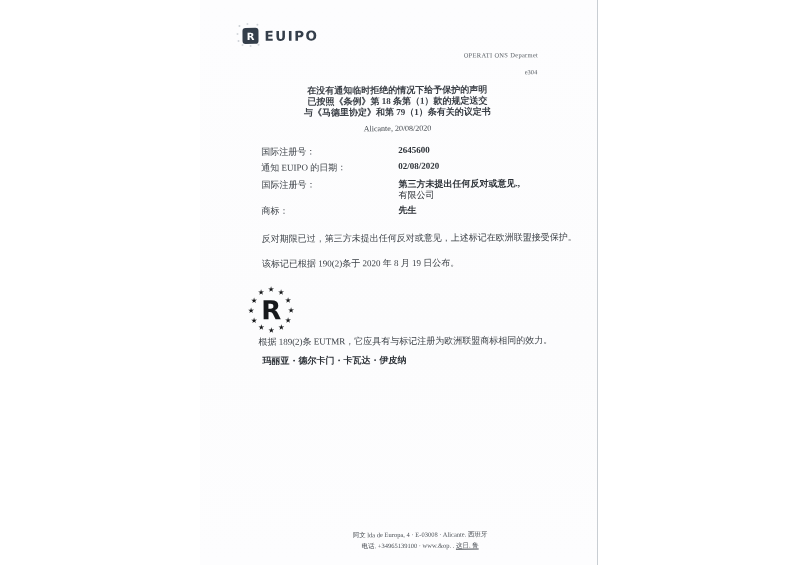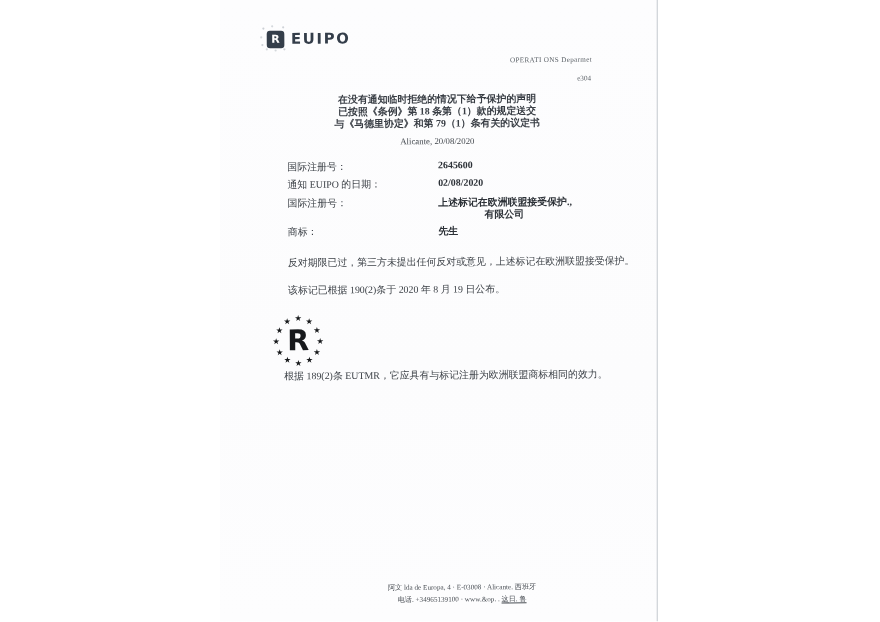--- a/index.html
+++ b/index.html
@@ -40,21 +40,21 @@
 
   
   .title{position:absolute;left:0;right:0;top:85px;text-align:center;
     font-weight:bold;font-size:9px;line-height:11px;color:#383d44;white-space:nowrap;}
   .dateline{position:absolute;left:0;right:0;top:124px;text-align:center;font-size:8px;color:#43484e;}
 
   
   .row{position:absolute;left:0;right:0;font-size:9px;white-space:nowrap;}
   .row .lbl{position:absolute;left:62px;text-align:right;}
   .row .val{position:absolute;left:199px;font-weight:bold;color:#2c3137;}
-  .row .val2{position:absolute;left:199px;top:11px;width:120px;text-align:center;font-weight:bold;color:#2c3137;}
+  .row .val2{position:absolute;left:199px;top:11px;width:120px;font-weight:normal;color:#2c3137;}
   .r1{top:145px}.r2{top:161px}.r3{top:178px}.r4{top:204px}
 
   .para{position:absolute;left:62px;right:20px;font-size:9px;color:#3c4147;white-space:nowrap;}
   .p1{top:232px}.p2{top:257px}
 
   
   .seal{position:absolute;left:48px;top:287px;width:46px;height:46px;}
   .seal .r{
     position:absolute;left:50%;top:50%;transform:translate(-50%,-52%);
     font-family:"DejaVu Sans",sans-serif;font-weight:900;font-size:26px;color:#17191c;line-height:1;
@@ -99,21 +99,21 @@
     <div class="row r1">
       <span class="lbl">国际注册号：</span>
       <span class="val">2645600</span>
     </div>
     <div class="row r2">
       <span class="lbl">通知 EUIPO 的日期：</span>
       <span class="val">02/08/2020</span>
     </div>
     <div class="row r3">
       <span class="lbl">国际注册号：</span>
-      <span class="val">上述标记在欧洲联盟接受保护.,</span>
+      <span class="val">第三方未提出任何反对或意见.,</span>
       <span class="val2">有限公司</span>
     </div>
     <div class="row r4">
       <span class="lbl">商标：</span>
       <span class="val">先生</span>
     </div>
 
     <div class="para p1">反对期限已过，第三方未提出任何反对或意见，上述标记在欧洲联盟接受保护。</div>
     <div class="para p2">该标记已根据 190(2)条于 2020 年 8 月 19 日公布。</div>
 
@@ -127,20 +127,21 @@
       <span class="st">★</span>
       <span class="st">★</span>
       <span class="st">★</span>
       <span class="st">★</span>
       <span class="st">★</span>
       <span class="st">★</span>
       <span class="r">R</span>
     </div>
 
     <div class="statement">根据 189(2)条 EUTMR，它应具有与标记注册为欧洲联盟商标相同的效力。</div>
+    <div class="signature">玛丽亚・德尔卡门・卡瓦达・伊皮纳</div>
 
     <div class="footer">
       <div>阿文 lda de Europa, 4 · E-03008 · Alicante. 西班牙</div>
       <div>
         <span>电话. +34965139100 · www.&amp;op. . </span><span class="link">这日. 鲁</span>
       </div>
     </div>
 
   </div>
 </div>

